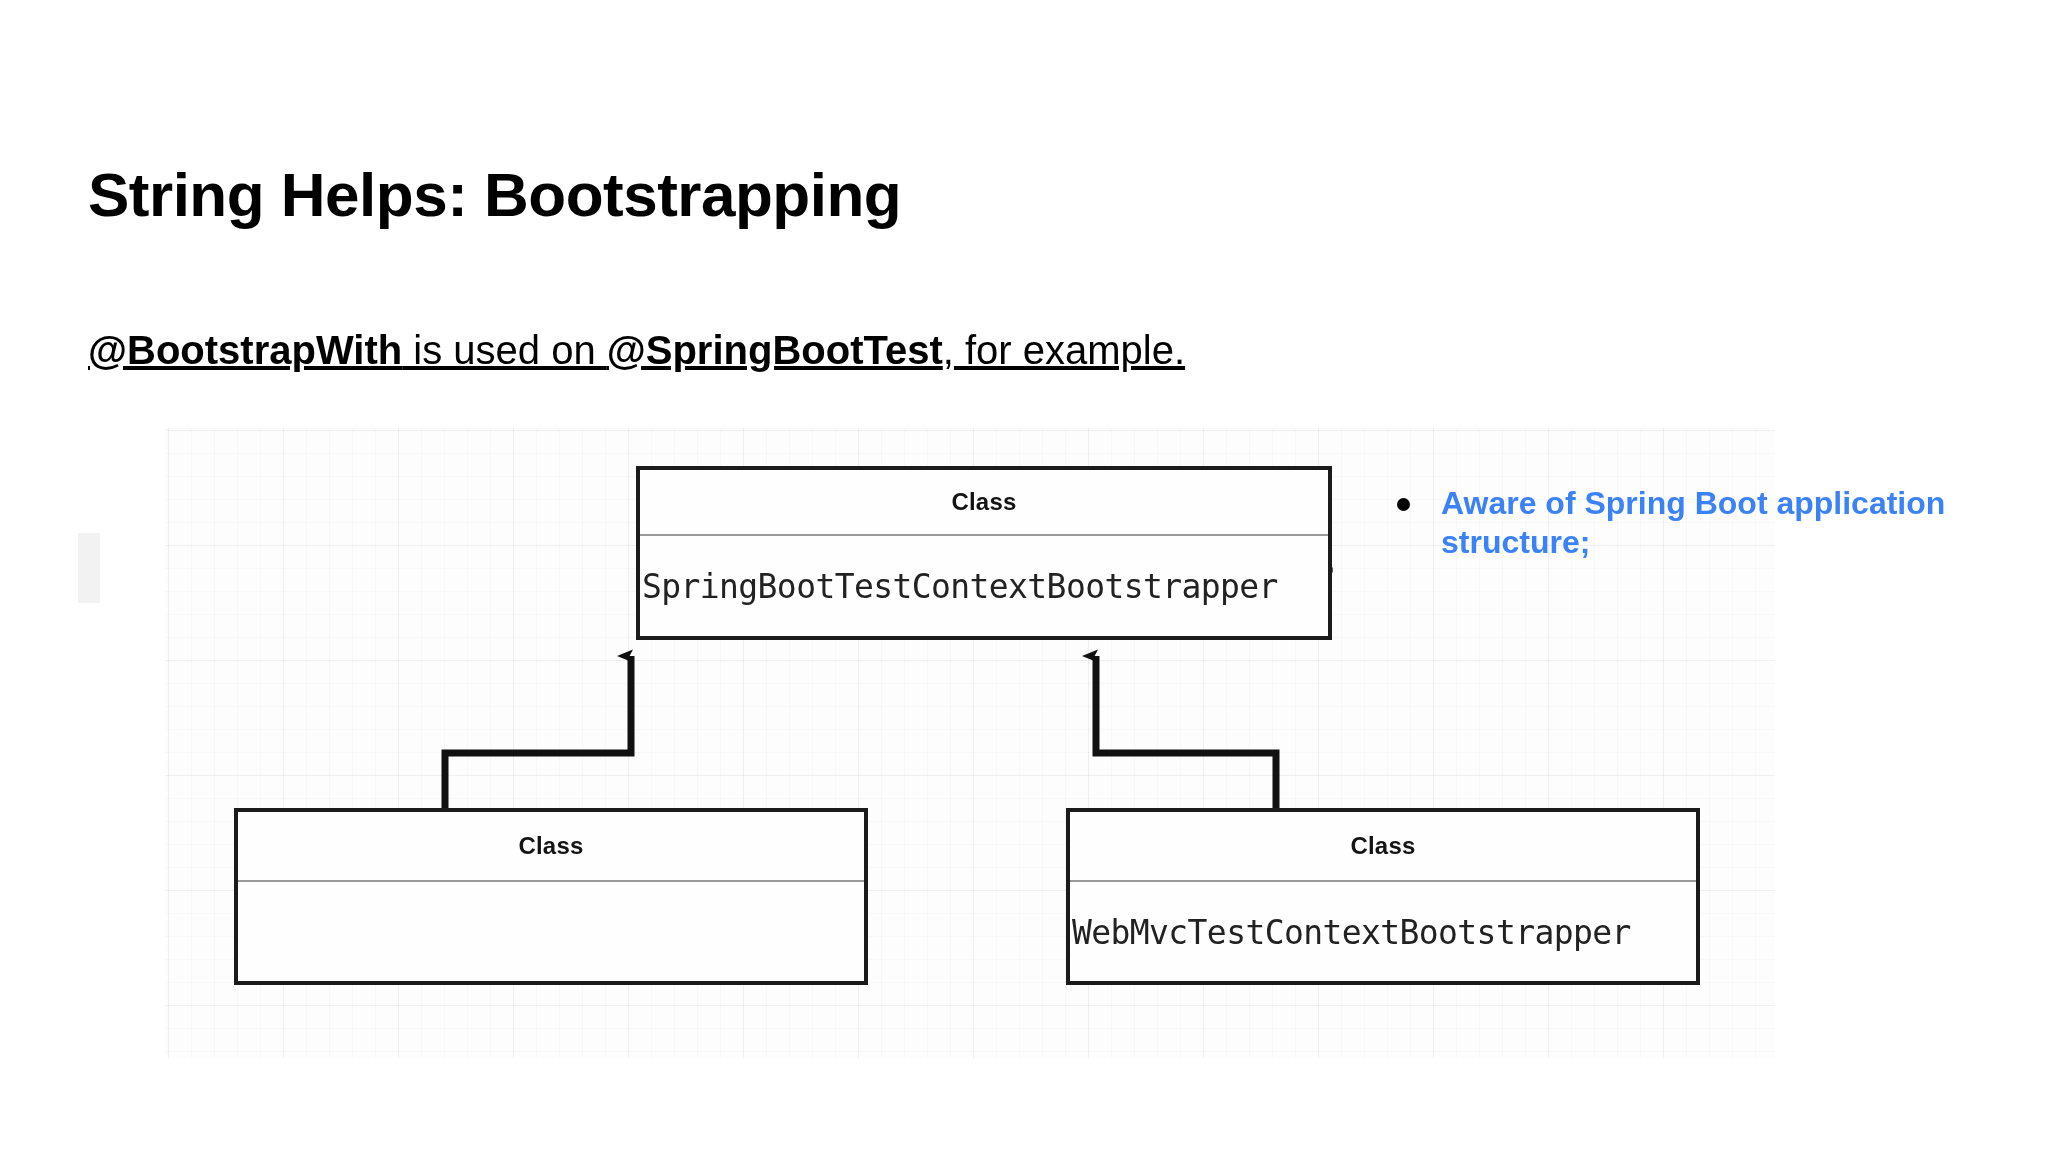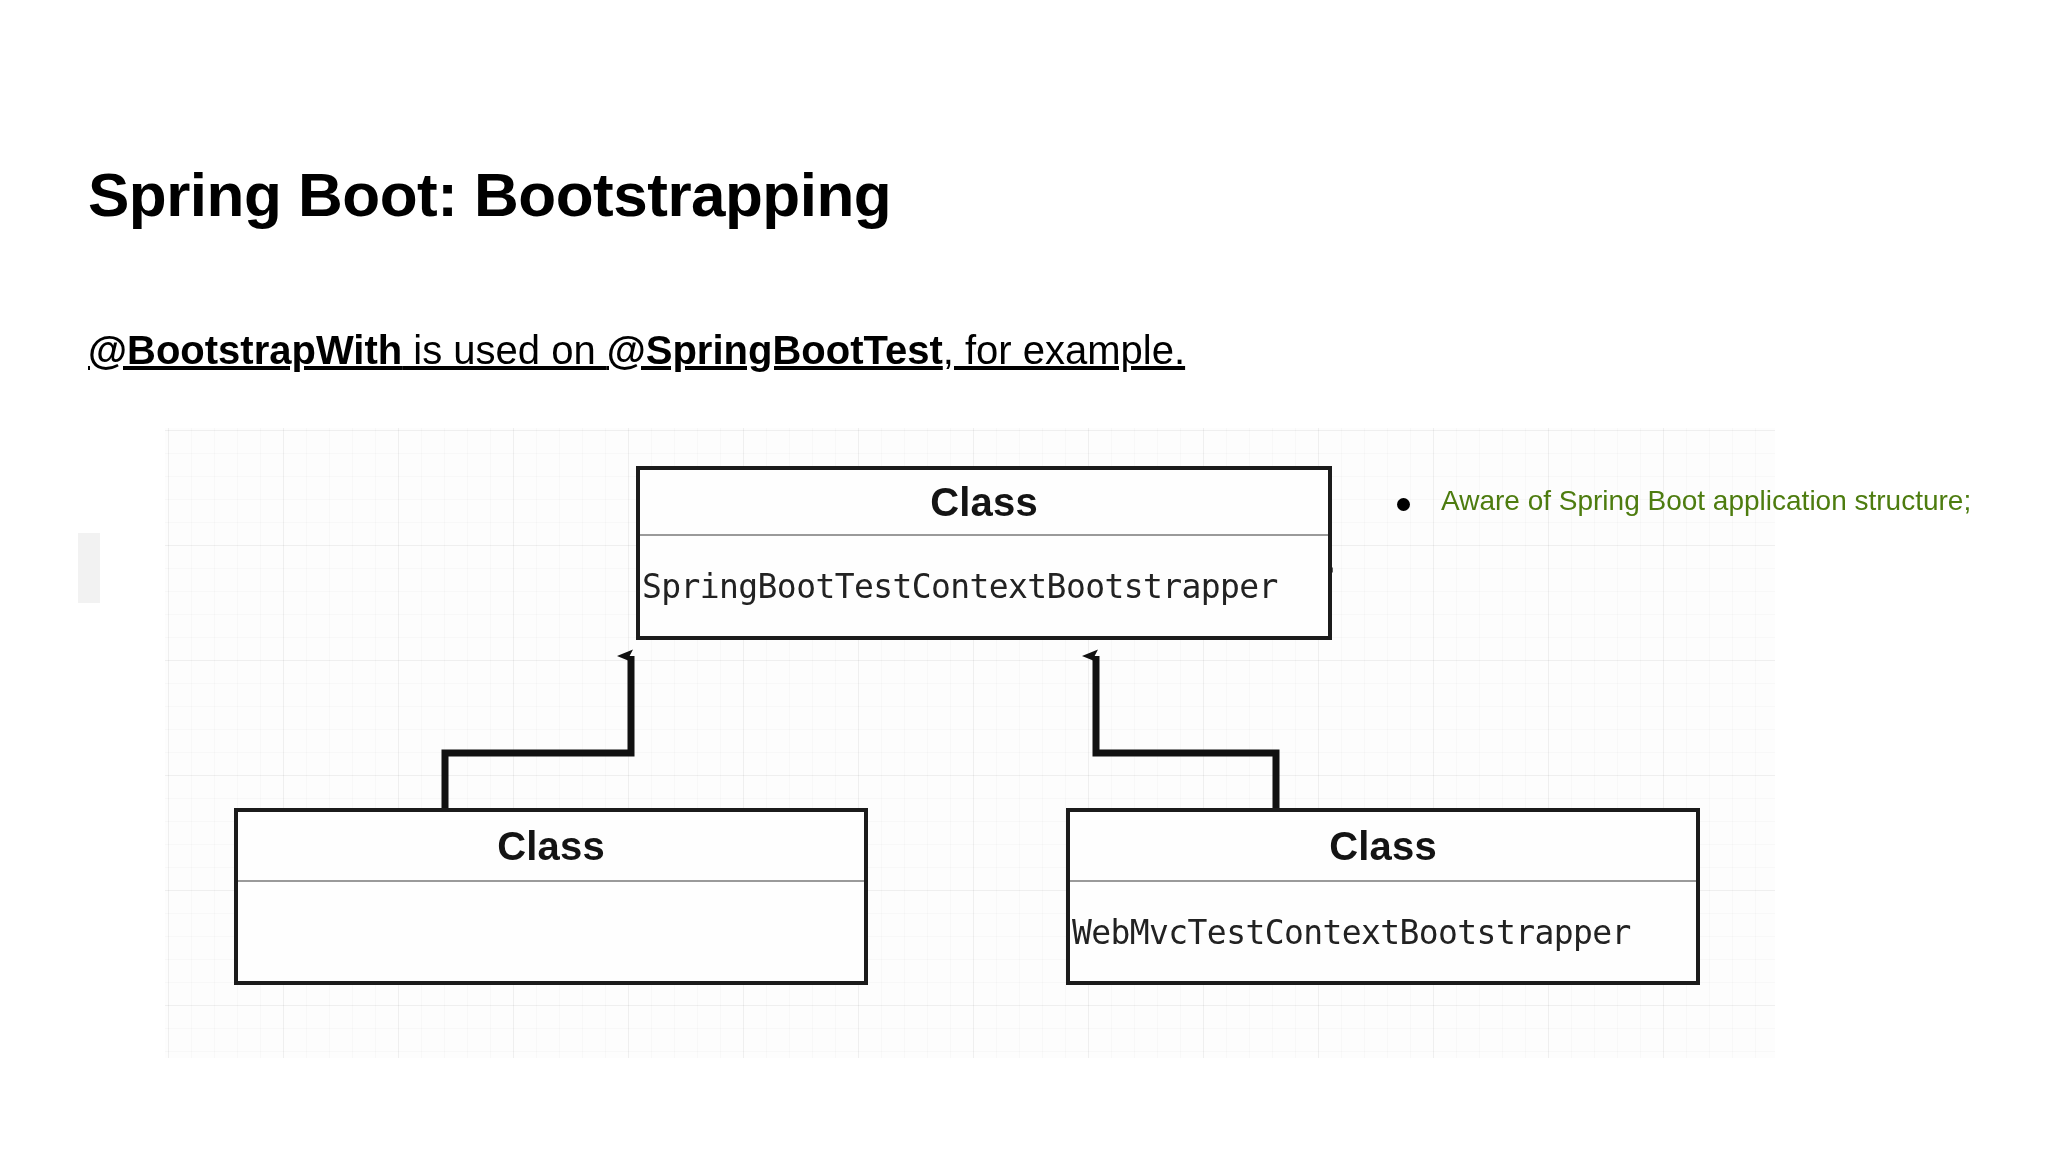--- a/index.html
+++ b/index.html
@@ -84,21 +84,21 @@
     background: #fefefe;
     border: 4px solid #1b1b1b;
     display: flex;
     flex-direction: column;
   }
   .uml-class-header {
     flex: 0 0 auto;
     display: flex;
     align-items: center;
     justify-content: center;
-    font-size: 40px;
+    font-size: 24px;
     font-weight: bold;
     font-family: "Liberation Sans", sans-serif;
     color: #141414;
     border-bottom: 2px solid #9a9a9a;
     letter-spacing: 0.2px;
   }
   .uml-class-body {
     flex: 1 1 auto;
     position: relative;
     overflow: visible;
@@ -143,40 +143,40 @@
     top: 484px;
     width: 660px;
     margin: 0;
     padding: 0;
     list-style: none;
   }
   #callout-list li {
     position: relative;
     padding-left: 96px;
     margin-bottom: 10px;
-    font-size: 28px;
-    font-weight: normal;
+    font-size: 32px;
+    font-weight: bold;
     line-height: 1.23;
-    color: #4d7c0f;
+    color: #3b82f6;
   }
   #callout-list li::before {
     content: "";
     position: absolute;
     left: 52px;
     top: 14px;
     width: 13px;
     height: 13px;
     border-radius: 50%;
     background: #000000;
   }
 </style>
 </head>
 <body>
 
-<h1 class="slide-title">Spring Boot: Bootstrapping</h1>
+<h1 class="slide-title">String Helps: Bootstrapping</h1>
 
 <p class="slide-subtitle">
   <span class="b">@BootstrapWith</span><span> is used on </span><span class="b">@SpringBootTest</span><span>, for example.</span>
 </p>
 
 <div id="left-artifact"></div>
 
 <div id="diagram-canvas">
 
   <div id="diagram-grid"></div>

